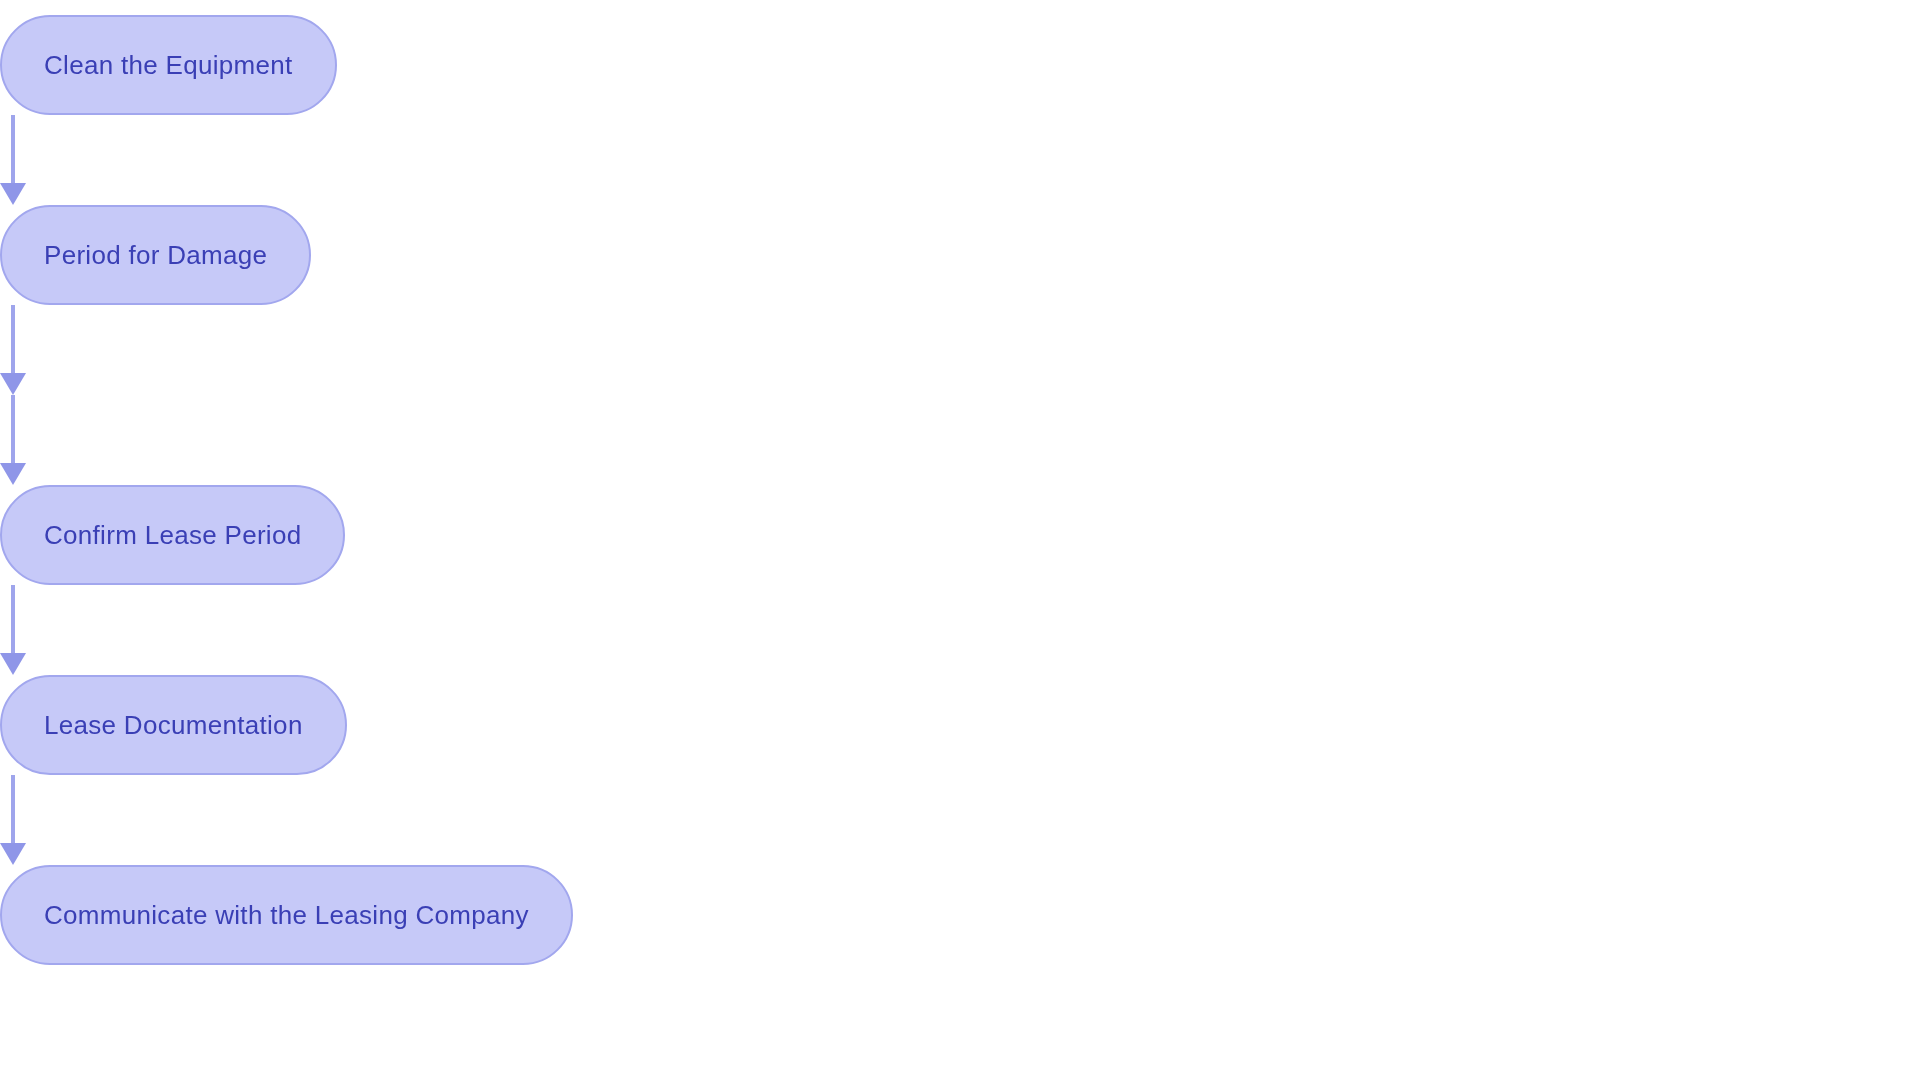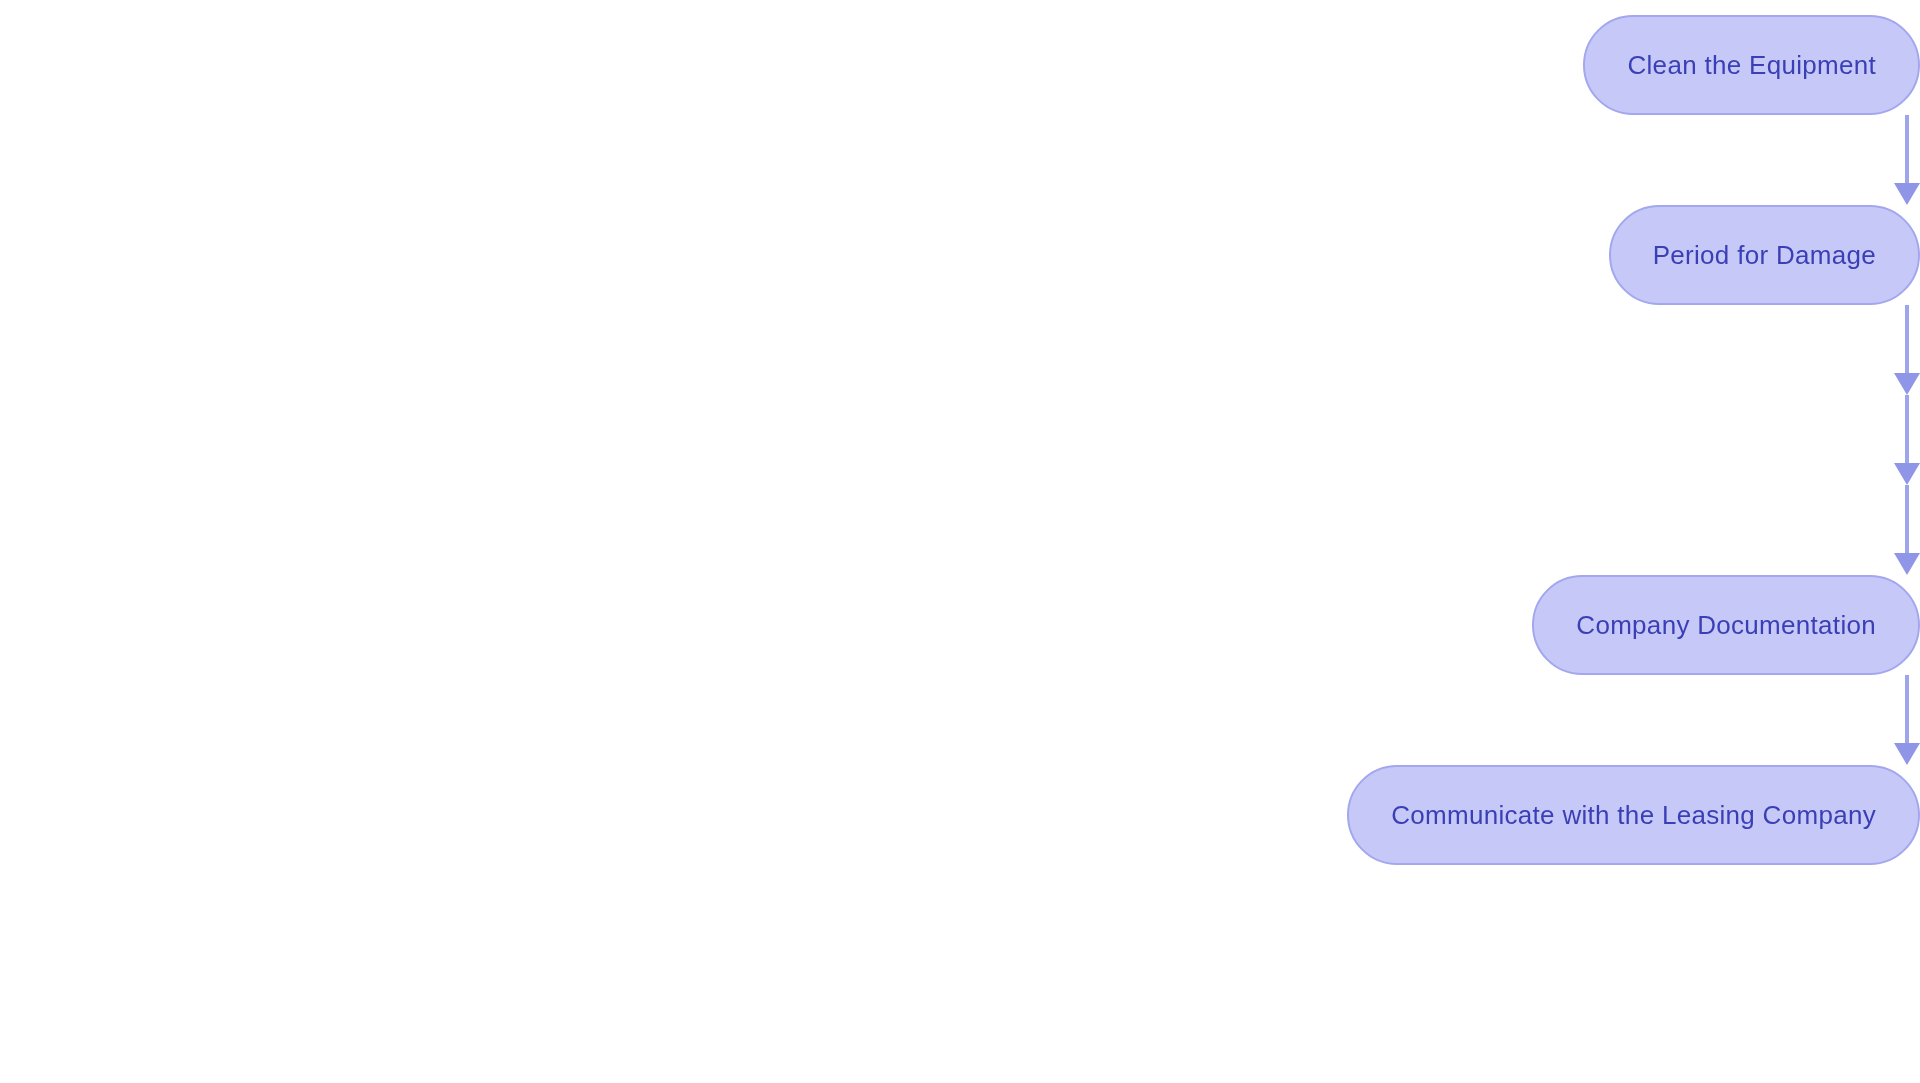--- a/index.html
+++ b/index.html
@@ -16,21 +16,21 @@
     height: 1083px;
     background: var(--background);
     overflow: hidden;
     font-family: "Liberation Sans", "DejaVu Sans", sans-serif;
   }
   .canvas {
     width: 1920px;
     height: 1083px;
     display: flex;
     flex-direction: column;
-    align-items: flex-end;
+    align-items: flex-start;
     padding-top: 15px;
   }
   .node {
     height: 100px;
     min-width: 290px;
     padding: 0 42px;
     border-radius: 50px;
     background: var(--node-fill);
     border: 2px solid var(--node-border);
     display: flex;
@@ -87,28 +87,31 @@
     <div class="arrow-line"></div>
     <div class="arrow-head"></div>
   </div>
 
 
   <div class="connector">
     <div class="arrow-line"></div>
     <div class="arrow-head"></div>
   </div>
 
+  <div class="node">
+    <span class="node-label">Confirm Lease Period</span>
+  </div>
 
   <div class="connector">
     <div class="arrow-line"></div>
     <div class="arrow-head"></div>
   </div>
 
   <div class="node">
-    <span class="node-label">Company Documentation</span>
+    <span class="node-label">Lease Documentation</span>
   </div>
 
   <div class="connector">
     <div class="arrow-line"></div>
     <div class="arrow-head"></div>
   </div>
 
   <div class="node">
     <span class="node-label">Communicate with the Leasing Company</span>
   </div>

